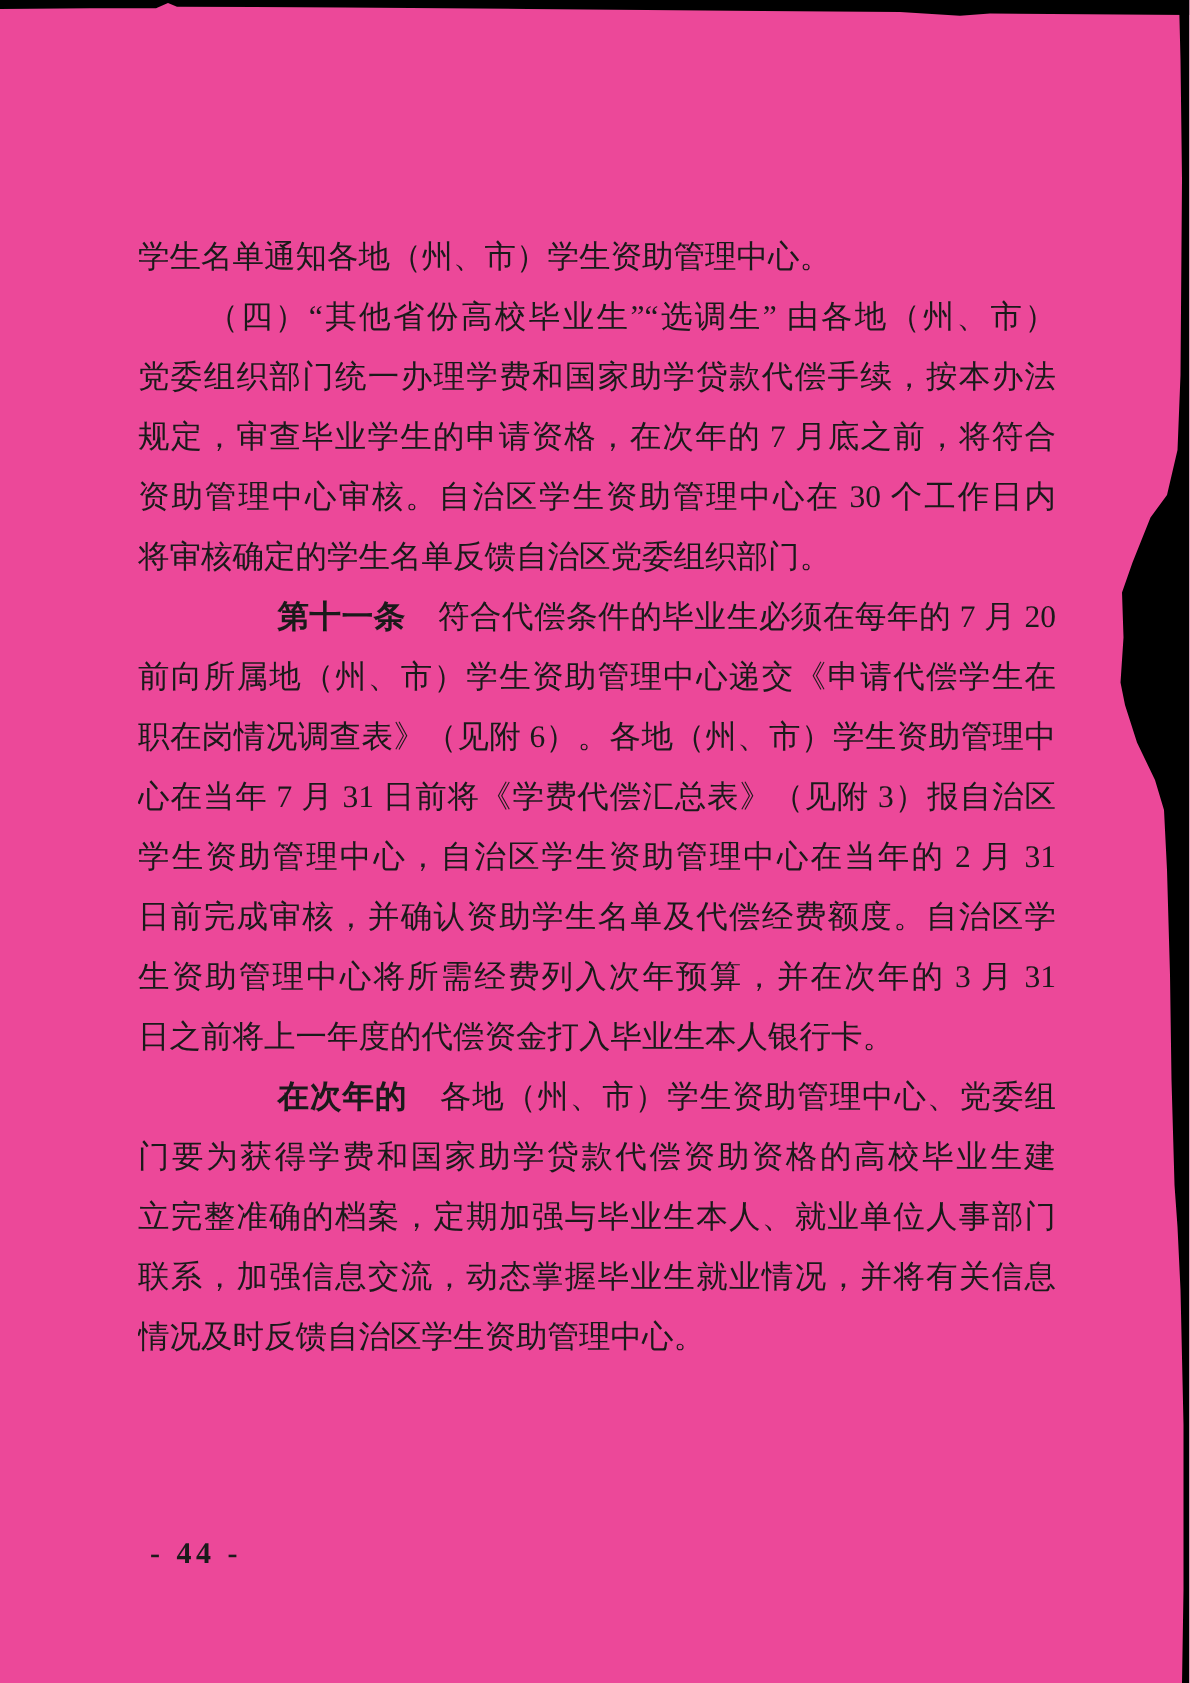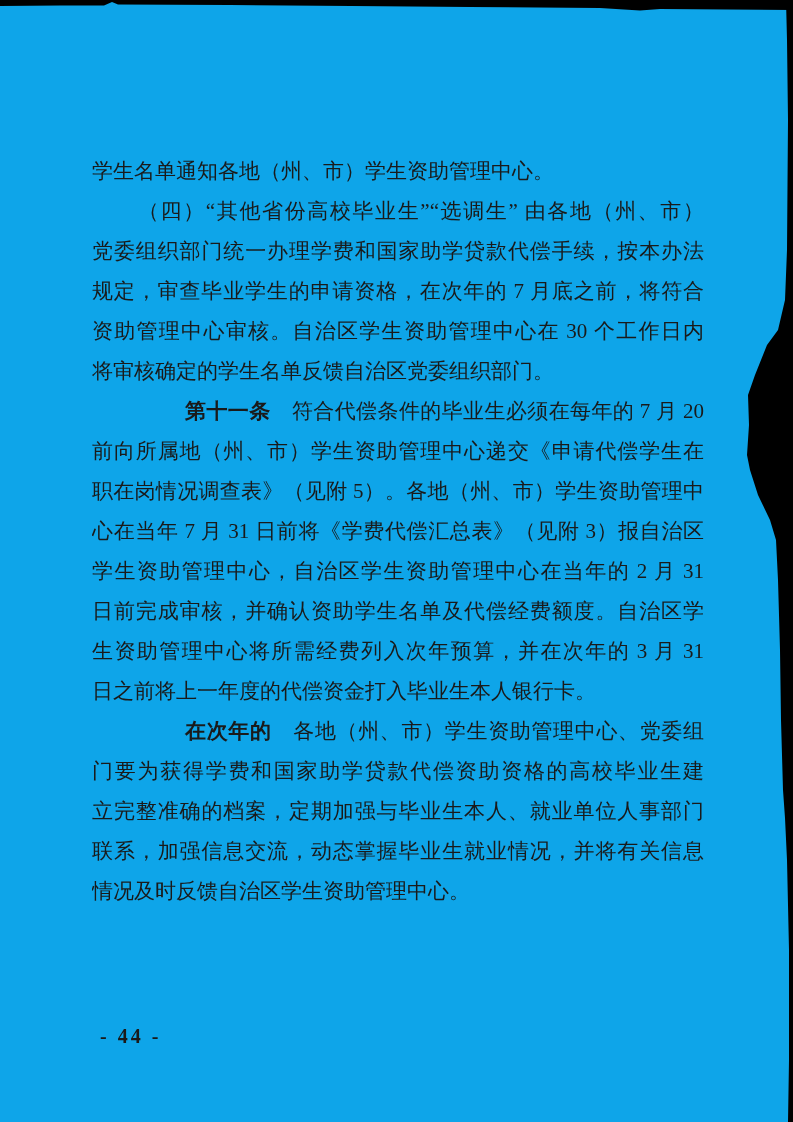--- a/index.html
+++ b/index.html
@@ -4,21 +4,21 @@
 <style>
   html, body {
     margin: 0;
     padding: 0;
     background: #ffffff;
   }
   .page {
     position: relative;
     width: 793px;
     height: 1122px;
-    background: #0ea5e9;
+    background: #ec4899;
     overflow: hidden;
     font-family: "Liberation Serif", "DejaVu Serif", serif;
   }
   .artifact-layer {
     position: absolute;
     left: 0;
     top: 0;
     width: 793px;
     height: 1122px;
     pointer-events: none;
@@ -73,21 +73,21 @@
 
   <div class="doc-body">
       <div class="line"><span>学生名单通知各地（州、市）学生资助管理中心。</span></div>
       <div class="line j ind"><span>（四）“其他省份高校毕业生”“选调生” 由各地（州、市）</span></div>
       <div class="line j"><span>党委组织部门统一办理学费和国家助学贷款代偿手续，按本办法</span></div>
       <div class="line j"><span>规定，审查毕业学生的申请资格，在次年的 7 月底之前，将符合</span></div>
       <div class="line j"><span>资助管理中心审核。自治区学生资助管理中心在 30 个工作日内</span></div>
       <div class="line"><span>将审核确定的学生名单反馈自治区党委组织部门。</span></div>
       <div class="line j ind"><b class="lead">第十一条</b><span>　符合代偿条件的毕业生必须在每年的 7 月 20 日之</span></div>
       <div class="line j"><span>前向所属地（州、市）学生资助管理中心递交《申请代偿学生在</span></div>
-      <div class="line j"><span>职在岗情况调查表》（见附 5）。各地（州、市）学生资助管理中</span></div>
+      <div class="line j"><span>职在岗情况调查表》（见附 6）。各地（州、市）学生资助管理中</span></div>
       <div class="line j"><span>心在当年 7 月 31 日前将《学费代偿汇总表》（见附 3）报自治区</span></div>
       <div class="line j"><span>学生资助管理中心，自治区学生资助管理中心在当年的 2 月 31</span></div>
       <div class="line j"><span>日前完成审核，并确认资助学生名单及代偿经费额度。自治区学</span></div>
       <div class="line j"><span>生资助管理中心将所需经费列入次年预算，并在次年的 3 月 31</span></div>
       <div class="line"><span>日之前将上一年度的代偿资金打入毕业生本人银行卡。</span></div>
       <div class="line j ind"><b class="lead">在次年的</b><span>　各地（州、市）学生资助管理中心、党委组织部</span></div>
       <div class="line j"><span>门要为获得学费和国家助学贷款代偿资助资格的高校毕业生建</span></div>
       <div class="line j"><span>立完整准确的档案，定期加强与毕业生本人、就业单位人事部门</span></div>
       <div class="line j"><span>联系，加强信息交流，动态掌握毕业生就业情况，并将有关信息</span></div>
       <div class="line"><span>情况及时反馈自治区学生资助管理中心。</span></div>

